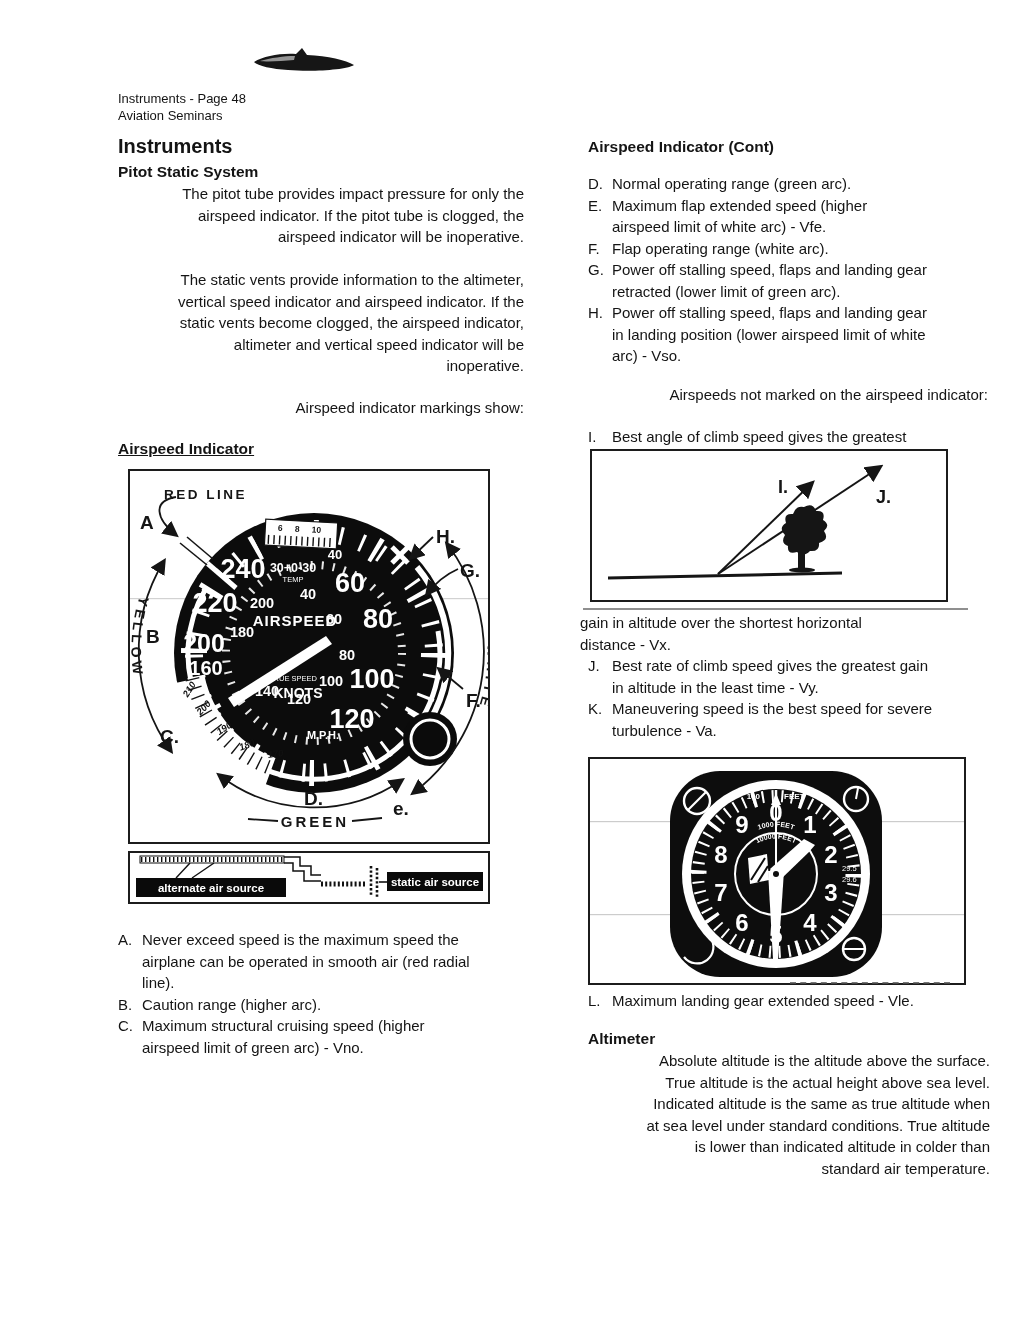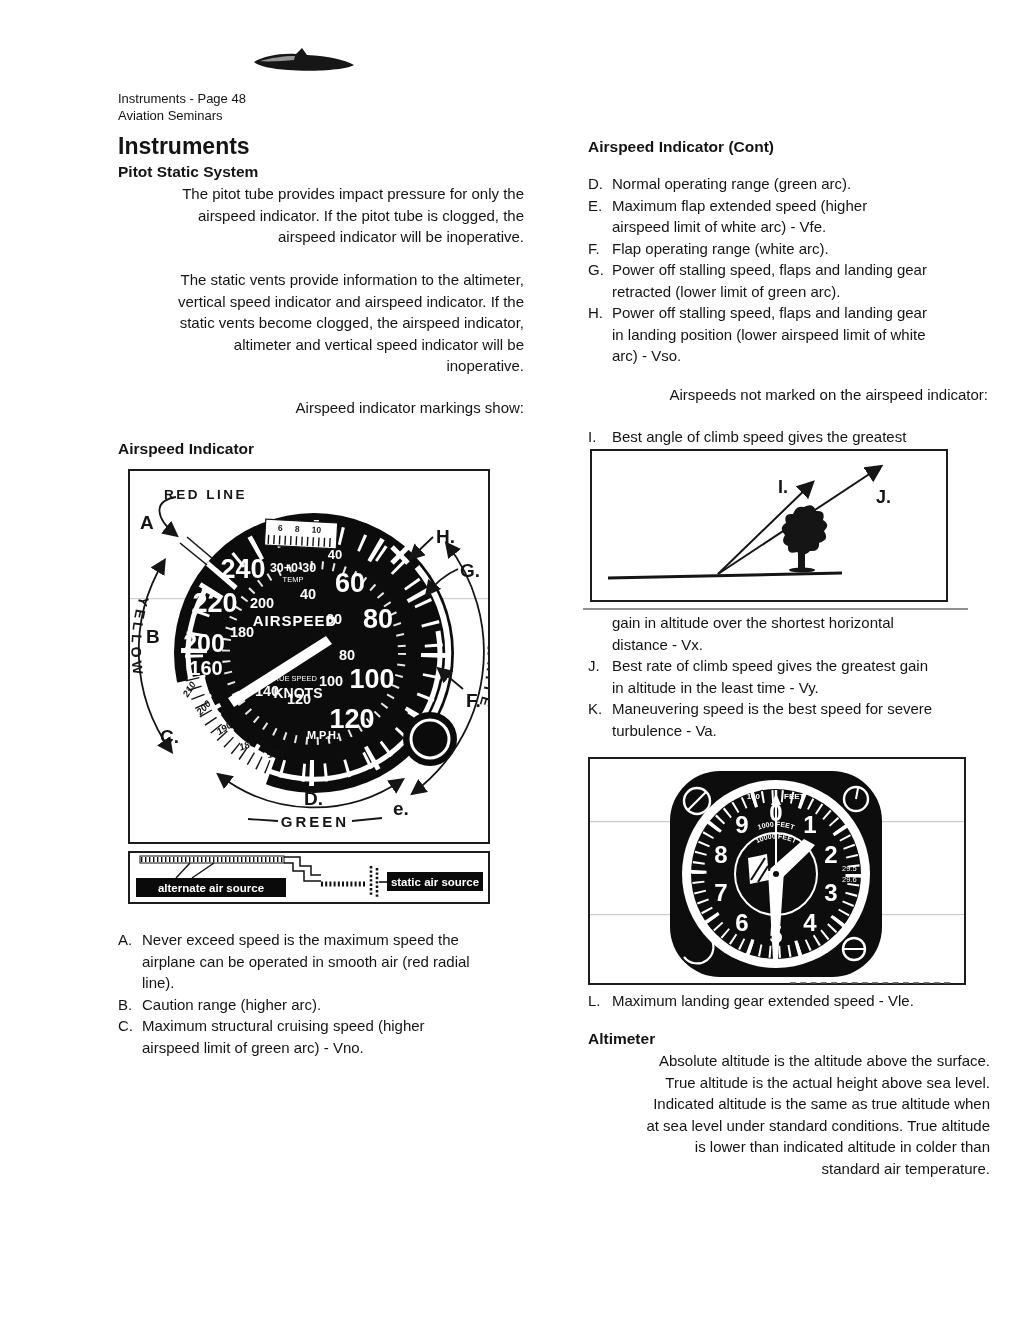--- a/index.html
+++ b/index.html
@@ -3,21 +3,21 @@
 <meta charset="utf-8">
 <style>
   html,body{margin:0;padding:0;}
   body{
     width:1020px;height:1320px;position:relative;background:#ffffff;
     font-family:"Liberation Sans",sans-serif;color:#141414;
     -webkit-font-smoothing:antialiased;
   }
   .abs{position:absolute;}
   .body-text{font-size:15px;line-height:21.5px;white-space:pre-line;text-align:right;}
-  .h1{font-size:23px;font-weight:bold;line-height:26px;}
+  .h1{font-size:20px;font-weight:bold;line-height:26px;}
   .h2{font-size:15.5px;font-weight:bold;line-height:20px;}
   .small-hdr{font-size:13px;line-height:17px;margin-top:48px;}
   .li{display:flex;font-size:15px;line-height:21.5px;}
   .ltr{flex:none;width:24px;}
   .li .t{flex:1;white-space:pre-line;}
   .figure-box{border:2px solid #1c1c1c;background:#fff;}
   svg text{font-family:"Liberation Sans",sans-serif;}
   .dash-artifact{border-top:2px dashed #555;opacity:.8;}
   .gray-rule{background:#8f8f8f;}
 </style>
@@ -37,21 +37,21 @@
 <div class="abs h2" style="left:118px;top:162px;">Pitot Static System</div>
 <div class="abs body-text" style="left:118px;top:183px;width:406px;text-indent:4px;"> The pitot tube provides impact pressure for only the
 airspeed indicator. If the pitot tube is clogged, the
 airspeed indicator will be inoperative.</div>
 <div class="abs body-text" style="left:118px;top:269px;width:406px;">The static vents provide information to the altimeter,
 vertical speed indicator and airspeed indicator. If the
 static vents become clogged, the airspeed indicator,
 altimeter and vertical speed indicator will be
 inoperative.</div>
 <div class="abs body-text" style="left:118px;top:397px;width:406px;">Airspeed indicator markings show:</div>
-<div class="abs h2" style="left:118px;top:439px;">Airspeed Indicator</div>
+<div class="abs h2" style="left:118px;top:439px;text-decoration:underline;">Airspeed Indicator</div>
 
 <div class="abs figure-box" style="left:128px;top:469px;width:358px;height:371px;">
 <svg width="358" height="371" viewBox="0 0 358 371">
   <defs>
     <marker id="ma" markerWidth="9" markerHeight="9" refX="7" refY="4.5" orient="auto-start-reverse">
       <path d="M0,0 L9,4.5 L0,9 z" fill="#151515"></path>
     </marker>
     <path id="yp" d="M 30 82 A 176 176 0 0 0 37 284" fill="none"></path>
     <path id="wp" d="M 322 76 A 176 176 0 0 1 288 322" fill="none"></path>
   </defs>
@@ -255,21 +255,21 @@
   <text x="284" y="52" font-size="18" font-weight="bold" fill="#151515" font-family="DejaVu Serif, serif">J.</text>
   <g fill="#151515">
     <path d="M212 56 q9 -5 12 4 q10 -1 7 9 q8 5 1 11 q6 9 -5 12 q1 9 -9 8 q-7 7 -13 1 q-10 3 -9 -6 q-8 -3 -3 -11 q-7 -7 1 -12 q-3 -10 7 -9 q3 -9 11 -7 Z"></path>
     <rect x="206" y="100" width="7" height="18"></rect>
     <ellipse cx="210" cy="119" rx="13" ry="2.5"></ellipse>
   </g>
 </svg>
 </div>
 <div class="abs gray-rule" style="left:583px;top:608px;width:385px;height:1.5px;"></div>
 
-<div class="abs" style="left:588px;top:612px;width:400px;">
+<div class="abs" style="left:556px;top:612px;width:400px;">
   <div class="li">
     <span class="ltr"></span>
     <span class="t">gain in altitude over the shortest horizontal
 distance - Vx.</span>
   </div>
 </div>
 
 <div class="abs" style="left:588px;top:655px;width:400px;">
   <div class="li">
     <span class="ltr">J.</span>

